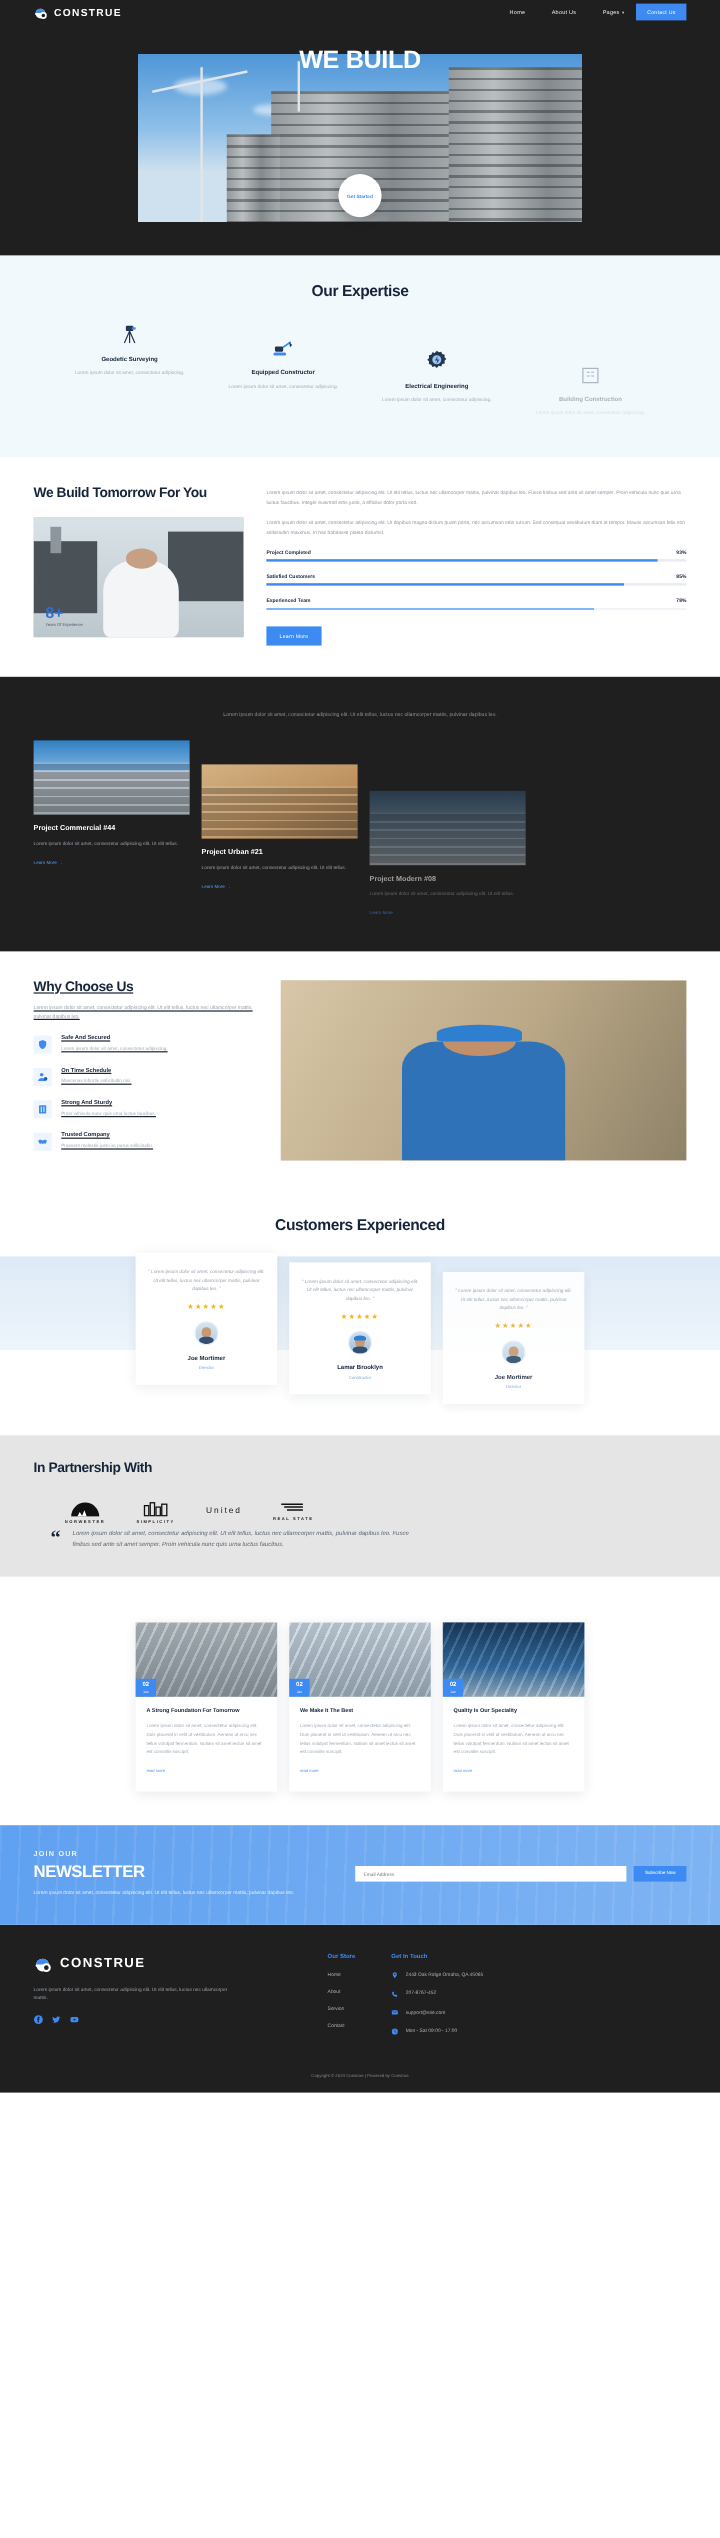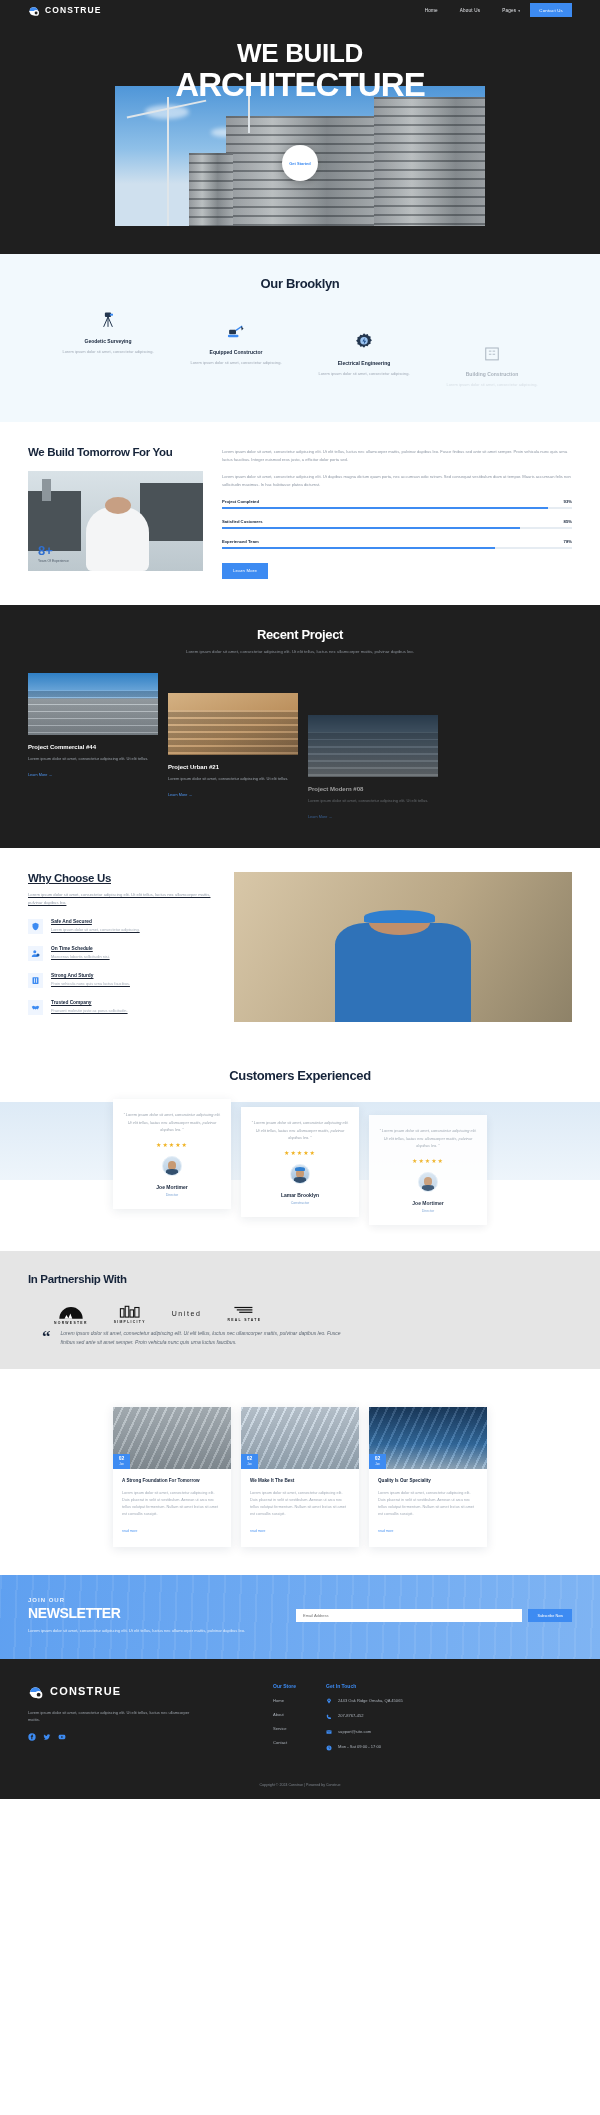--- a/index.html
+++ b/index.html
@@ -22,21 +22,21 @@
   .brand-mark { width:13px; height:13px; position:relative; }
   .brand-name { color:#fff; font-size:8.5px; font-weight:700; letter-spacing:1.1px; }
   .nav-links { display:flex; align-items:center; gap:22px; margin-left:auto; margin-right:10px; }
   .nav-link { color:#e4e6ea; font-size:4.6px; letter-spacing:.2px; cursor:pointer; }
   .nav-caret { display:inline-block; margin-left:2px; font-size:3.6px; color:#cfd2d8; }
   .btn-contact {
     background:#3d8bf2; color:#fff; font-size:4.4px; border:none;
     padding:4.5px 9px; cursor:pointer; letter-spacing:.2px;
   }
   .hero-titles { text-align:center; padding-top:20px; position:relative; z-index:3; }
-  .hero-kicker { color:#fff; font-size:26px; font-weight:700; letter-spacing:-.3px; line-height:1; }
+  .hero-kicker { color:#fff; font-size:21px; font-weight:700; letter-spacing:-.3px; line-height:1; }
   .hero-title { color:#fff; font-size:33px; font-weight:800; letter-spacing:-.9px; line-height:1.02; margin-top:2px; }
   .hero-photo {
     margin:-16px auto 0; width:370px; height:140px; position:relative; z-index:1;
     background:
       linear-gradient(160deg, rgba(15,25,40,.28), rgba(15,25,40,.05)),
       linear-gradient(#7fb4e8, #a8cdf0 38%, #b9c3c8 40%, #9aa3a8 100%);
     overflow:hidden;
   }
   .hp-sky { position:absolute; inset:0; background:linear-gradient(#4f96d8, #8fc0e8 45%, #cfe0ee 70%); }
   .hp-cloud { position:absolute; background:rgba(255,255,255,.55); border-radius:50%; filter:blur(2px); }
@@ -256,40 +256,39 @@
       <div class="nav-links">
         <span class="nav-link">Home</span>
         <span class="nav-link">About Us</span>
         <span class="nav-link"><span>Pages</span><span class="nav-caret">▾</span></span>
       </div>
       <button class="btn-contact">Contact Us</button>
     </nav>
 
     <div class="hero-titles">
       <div class="hero-kicker">WE BUILD</div>
-      <div class="hero-title">ARCHITECTURE</div>
     </div>
 
     <div class="hero-photo">
       <div class="hp-sky"></div>
       <div class="hp-cloud" style="left:8%;top:14%;width:44px;height:14px;"></div>
       <div class="hp-cloud" style="left:26%;top:30%;width:30px;height:9px;"></div>
       <div class="hp-bldg" style="left:30%;width:42%;height:78%;"></div>
       <div class="hp-bldg" style="left:70%;width:34%;height:92%;"></div>
       <div class="hp-bldg" style="left:20%;width:12%;height:52%;"></div>
       <div class="hp-crane" style="left:14%;top:8%;width:2px;height:92%;"></div>
       <div class="hp-crane" style="left:3%;top:16%;width:22%;height:2px;transform:rotate(-12deg);"></div>
       <div class="hp-crane" style="left:36%;top:4%;width:2px;height:30%;"></div>
     </div>
     <div class="hero-cta">Get Started</div>
     <div class="hero-pad"></div>
   </section>
 
   <section class="expertise">
-    <h2 class="sec-title">Our Brooklyn</h2>
+    <h2 class="sec-title">Our Expertise</h2>
     <div class="exp-grid">
 
       <div class="exp-card s1">
         <div class="exp-ico">
           <svg viewBox="0 0 32 32" width="20" height="20">
             <rect x="11" y="4" width="10" height="7" rx="1.5" fill="#24374f"></rect>
             <rect x="19" y="6" width="5" height="3" fill="#3d8bf2"></rect>
             <path d="M16 11 L9 27 M16 11 L23 27 M16 11 L16 27" stroke="#24374f" stroke-width="1.6" fill="none"></path>
           </svg>
         </div>
@@ -382,21 +381,20 @@
         <div class="bar-track">
             <div class="bar-fill" style="width:78%"></div>
           </div>
       </div>
 
       <button class="btn-primary">Learn More</button>
     </div>
   </section>
 
   <section class="projects">
-    <h2 class="sec-title">Recent Project</h2>
     <p class="sec-sub">Lorem ipsum dolor sit amet, consectetur adipiscing elit. Ut elit tellus, luctus nec ullamcorper mattis, pulvinar dapibus leo.</p>
     <div class="prj-grid">
 
       <div class="prj p1">
         <div class="prj-img prj1"></div>
         <div class="prj-t">Project Commercial #44</div>
         <div class="prj-d">Lorem ipsum dolor sit amet, consectetur adipiscing elit. Ut elit tellus.</div>
         <span class="prj-more">Learn More →</span>
       </div>
 

